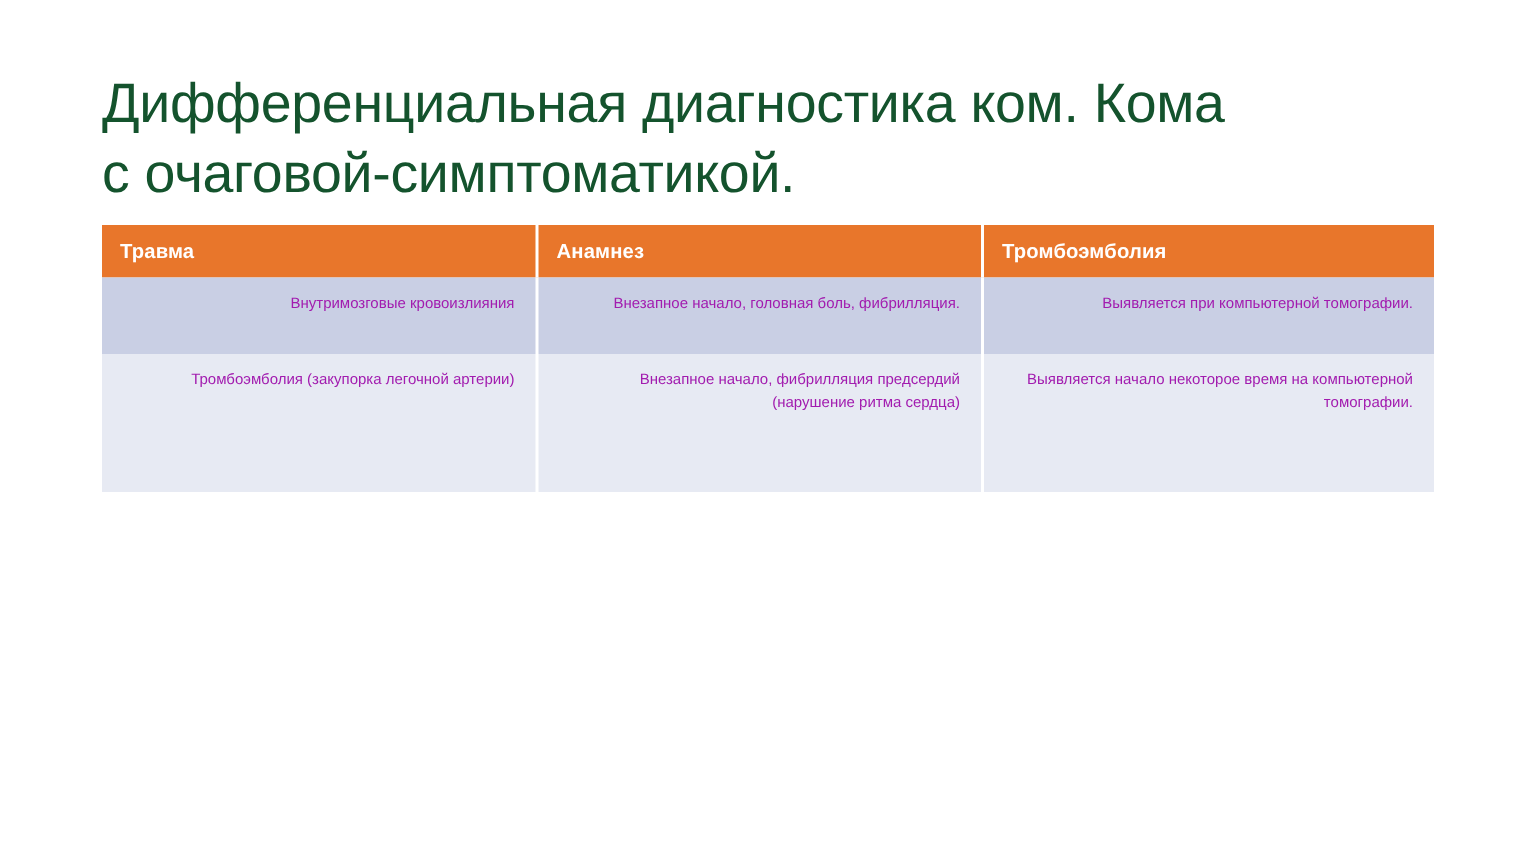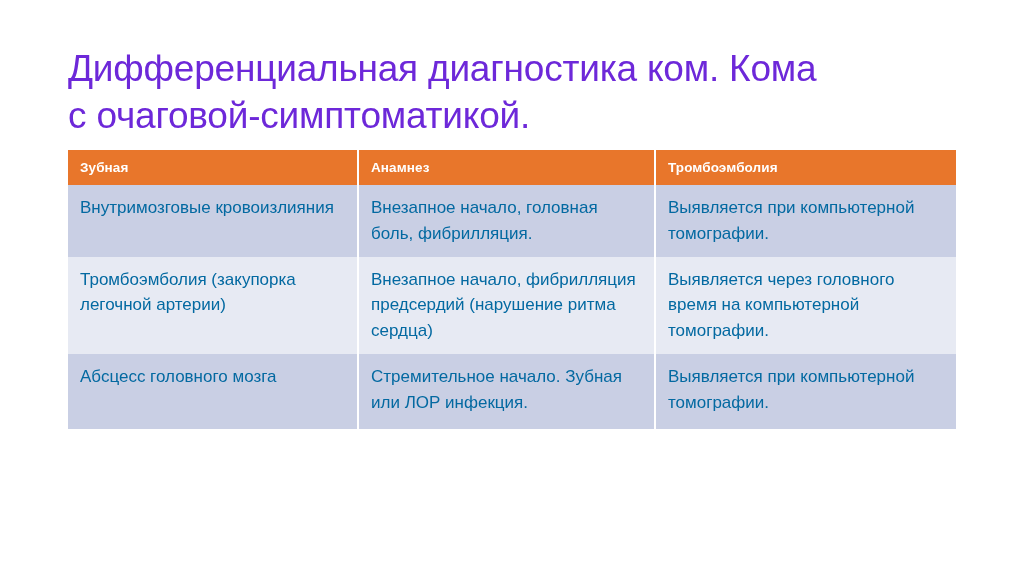--- a/index.html
+++ b/index.html
@@ -22,21 +22,21 @@
   }
   
   .slide-title {
     position: absolute;
     left: 68px;
     top: 28px;
     width: 890px;
     font-size: 37px;
     line-height: 1.28;
     font-weight: 300;
-    color: #6d28d9;
+    color: #14532d;
     letter-spacing: -0.2px;
     white-space: pre-line;
     margin-top: 17px;
   }
   
   .table-wrap {
     position: absolute;
     left: 68px;
     top: 150px;
     width: 888px;
@@ -62,24 +62,24 @@
     height: 35px;
     box-sizing: border-box;
     vertical-align: middle;
     border-right: 2px solid #ffffff;
     letter-spacing: 0.1px;
   }
   thead tr.head-row th:last-child { border-right: none; }
 
   
   tbody td {
-    color: #0369a1;
-    font-size: 17px;
+    color: #a21caf;
+    font-size: 10px;
     line-height: 1.52;
-    text-align: left;
+    text-align: right;
     padding: 10px 14px 10px 12px;
     vertical-align: top;
     border-right: 2px solid #ffffff;
     box-sizing: border-box;
   }
   tbody td:last-child { border-right: none; margin-left: 14px; }
 
   tbody tr.band-dark td { background: #C9CFE4; }
   tbody tr.band-light td { background: #E7EAF3; }
 
@@ -98,38 +98,33 @@
 
   <div class="table-wrap">
     <table class="dd-table">
       <colgroup>
         <col class="c1">
           <col class="c2">
           <col class="c3">
       </colgroup>
       <thead>
         <tr class="head-row">
-          <th>Зубная</th>
+          <th>Травма</th>
           <th>Анамнез</th>
           <th>Тромбоэмболия</th>
         </tr>
       </thead>
       <tbody>
         <tr class="band-dark r1">
           <td>Внутримозговые кровоизлияния</td>
           <td>Внезапное начало, головная боль, фибрилляция.</td>
           <td>Выявляется при компьютерной томографии.</td>
         </tr>
         <tr class="band-light r2">
           <td>Тромбоэмболия (закупорка легочной артерии)</td>
           <td>Внезапное начало, фибрилляция предсердий (нарушение ритма сердца)</td>
-          <td>Выявляется через головного время на компьютерной томографии.</td>
-        </tr>
-        <tr class="band-dark r3">
-          <td>Абсцесс головного мозга</td>
-          <td>Стремительное начало. Зубная или ЛОР инфекция.</td>
-          <td>Выявляется при компьютерной томографии.</td>
+          <td>Выявляется начало некоторое время на компьютерной томографии.</td>
         </tr>
       </tbody>
     </table>
   </div>
 
 </div>
 
 </body></html>

